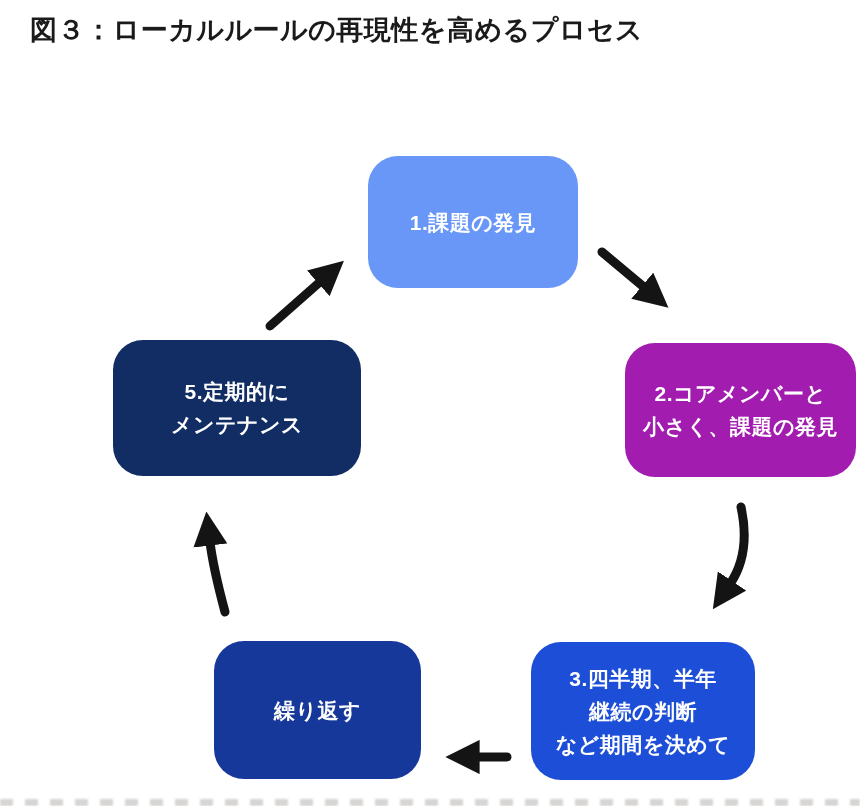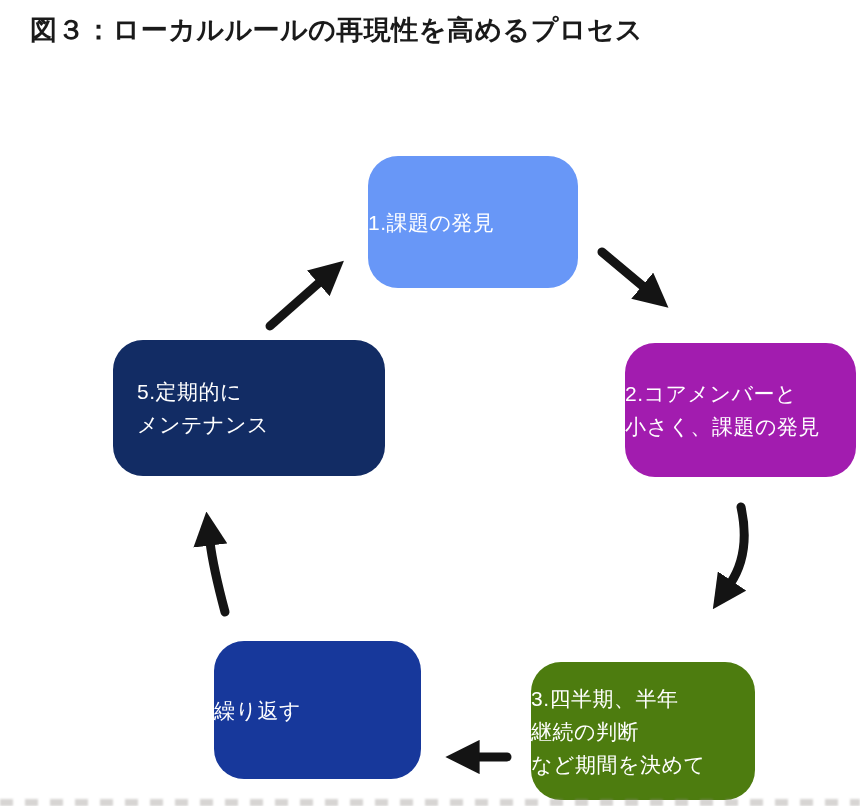--- a/index.html
+++ b/index.html
@@ -25,33 +25,33 @@
     letter-spacing: 0.5px;
     white-space: nowrap;
     text-align: center;
   }
   .step {
     position: absolute;
     border-radius: 30px;
     display: flex;
     flex-direction: column;
     justify-content: center;
-    align-items: flex-start;
+    align-items: center;
     color: #ffffff;
-    font-weight: normal;
+    font-weight: bold;
     font-size: 21px;
     line-height: 33px;
     text-align: center;
     letter-spacing: 0.5px;
   }
   .step-1 { left: 368px; top: 156px; width: 210px; height: 132px; }
   .step-2 { left: 625px; top: 343px; width: 231px; height: 134px; }
   .step-3 { left: 531px; top: 642px; width: 224px; height: 138px; }
   .step-4 { left: 214px; top: 641px; width: 207px; height: 138px; }
-  .step-5 { left: 113px; top: 340px; width: 248px; height: 136px; padding-left: 24px; }
+  .step-5 { left: 113px; top: 340px; width: 248px; height: 136px; }
   #arrow-layer {
     position: absolute;
     left: 0;
     top: 0;
     pointer-events: none;
   }
   #arrow-layer path.shaft {
     fill: none;
     stroke: var(--arrow-color, #141414);
     stroke-width: 9;
@@ -93,21 +93,21 @@
 
   <div class="step step-1" style="background: rgb(104, 151, 247);">
     <span>1.課題の発見</span>
   </div>
 
   <div class="step step-2" style="background: #a21caf;">
     <span>2.コアメンバーと</span>
     <span>小さく、課題の発見</span>
   </div>
 
-  <div class="step step-3" style="background: #4d7c0f; margin-top: 20px;">
+  <div class="step step-3" style="background: #1d4ed8;">
     <span>3.四半期、半年</span>
     <span>継続の判断</span>
     <span>など期間を決めて</span>
   </div>
 
   <div class="step step-4" style="background: rgb(23, 56, 155);">
     <span>繰り返す</span>
   </div>
 
   <div class="step step-5" style="background: rgb(18, 44, 100);">

